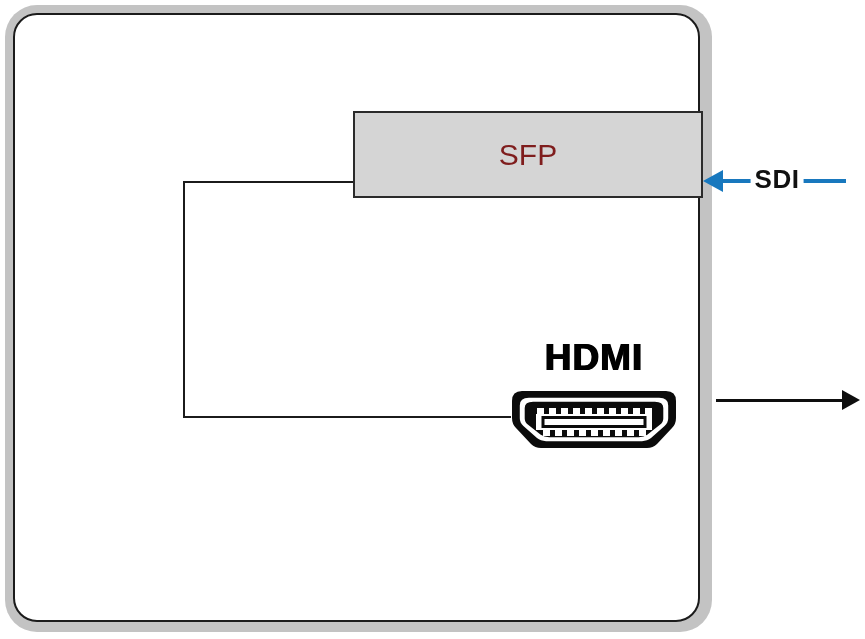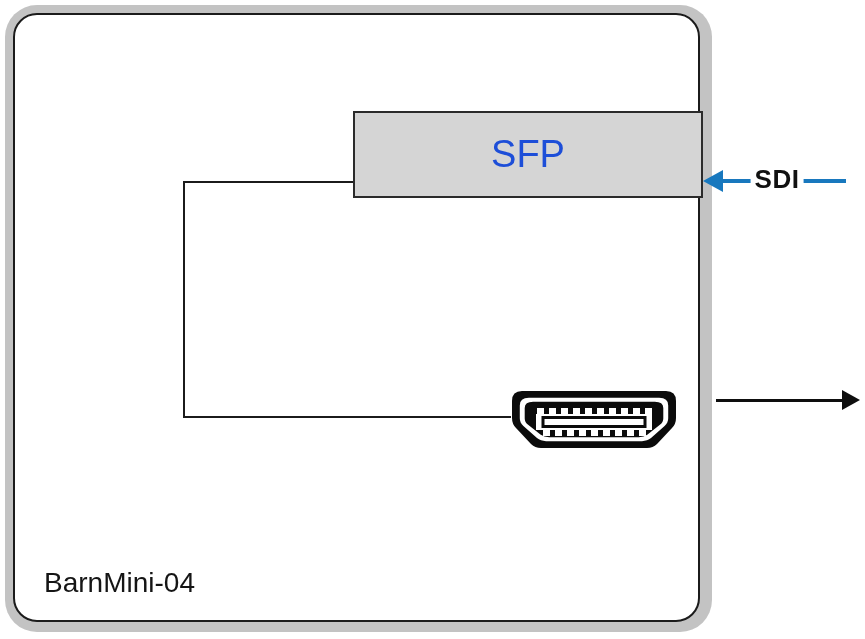--- a/index.html
+++ b/index.html
@@ -44,22 +44,22 @@
   .sfp-block {
     position: absolute;
     left: 353px; top: 111px;
     width: 350px; height: 87px;
     box-sizing: border-box;
     background: #d5d5d5;
     border: 2.5px solid #2b2b2b;
     display: flex;
     align-items: center;
     justify-content: center;
-    font-size: 38px;
-    color: #1d4ed8;
+    font-size: 30px;
+    color: #7f1d1d;
   }
   
   .hdmi-label {
     position: absolute;
     left: 506px; top: 337px;
     width: 176px;
     text-align: center;
     font-size: 37px;
     font-weight: bold;
     letter-spacing: 1px;
@@ -129,20 +129,21 @@
   <div class="chassis-face"></div>
 
   <div class="path-seg path-h1"></div>
   <div class="path-seg path-v"></div>
   <div class="path-seg path-h2"></div>
 
   <div class="sfp-block">
     <span>SFP</span>
   </div>
 
+  <div class="hdmi-label">HDMI</div>
   <svg class="hdmi-icon" viewBox="0 0 176 66" xmlns="http://www.w3.org/2000/svg">
     <defs>
       <path id="hdmiShape" d="M16,2 H160 Q170,2 170,12 V29 Q170,35 166,39 L151,55 Q147,59 141,59 H35 Q29,59 25,55 L10,39 Q6,35 6,29 V12 Q6,2 16,2 Z"></path>
     </defs>
 
     <use href="#hdmiShape" fill="#0b0b0b"></use>
 
     <use href="#hdmiShape" fill="#ffffff" transform="translate(88,30.5) scale(0.905,0.76) translate(-88,-30.5)"></use>
 
     <use href="#hdmiShape" fill="#0b0b0b" transform="translate(88,30.5) scale(0.845,0.62) translate(-88,-30.5)"></use>
@@ -173,15 +174,14 @@
     <rect x="37" y="28.5" width="102" height="9" fill="#ffffff" stroke="#0b0b0b" stroke-width="3"></rect>
   </svg>
 
   <div class="sdi-head"></div>
   <div class="sdi-shaft"></div>
   <div class="sdi-label">SDI</div>
 
   <div class="out-shaft"></div>
   <div class="out-head"></div>
 
-  <div class="device-name">BarnMini-04</div>
 
 </div>
 
 </body></html>

